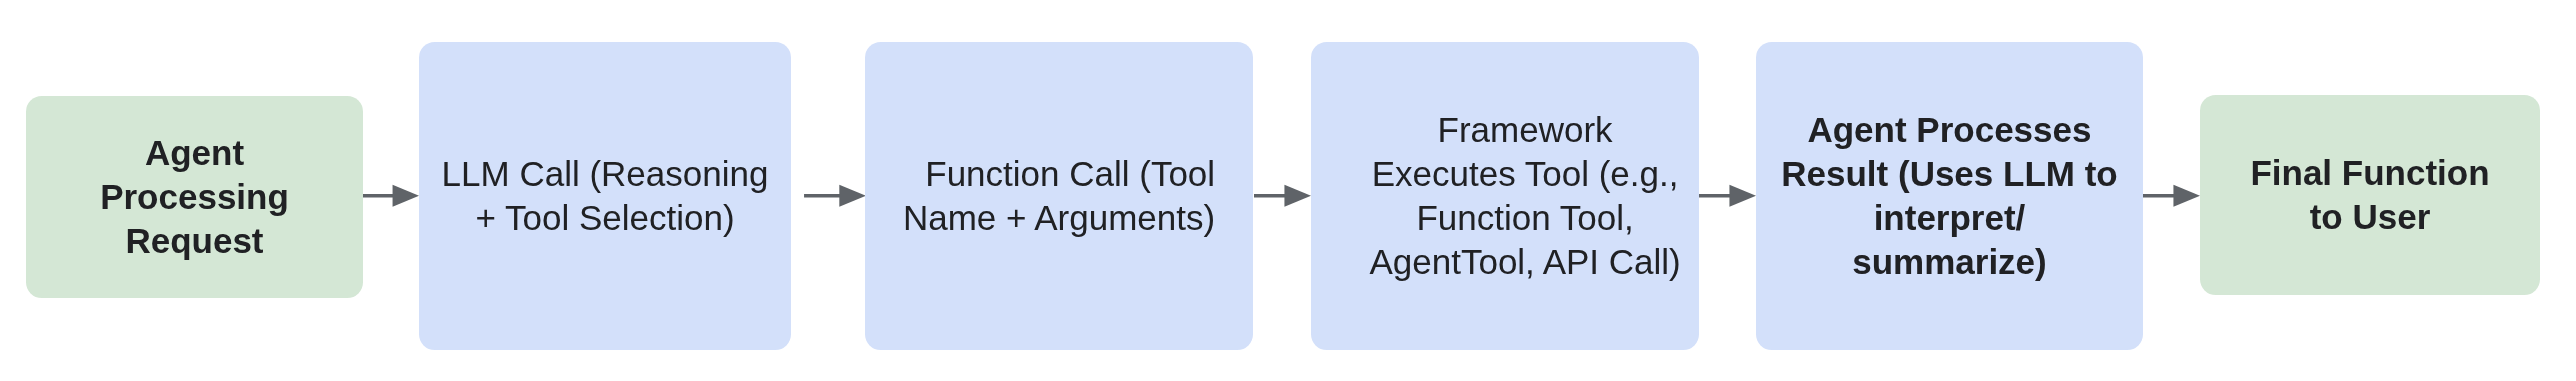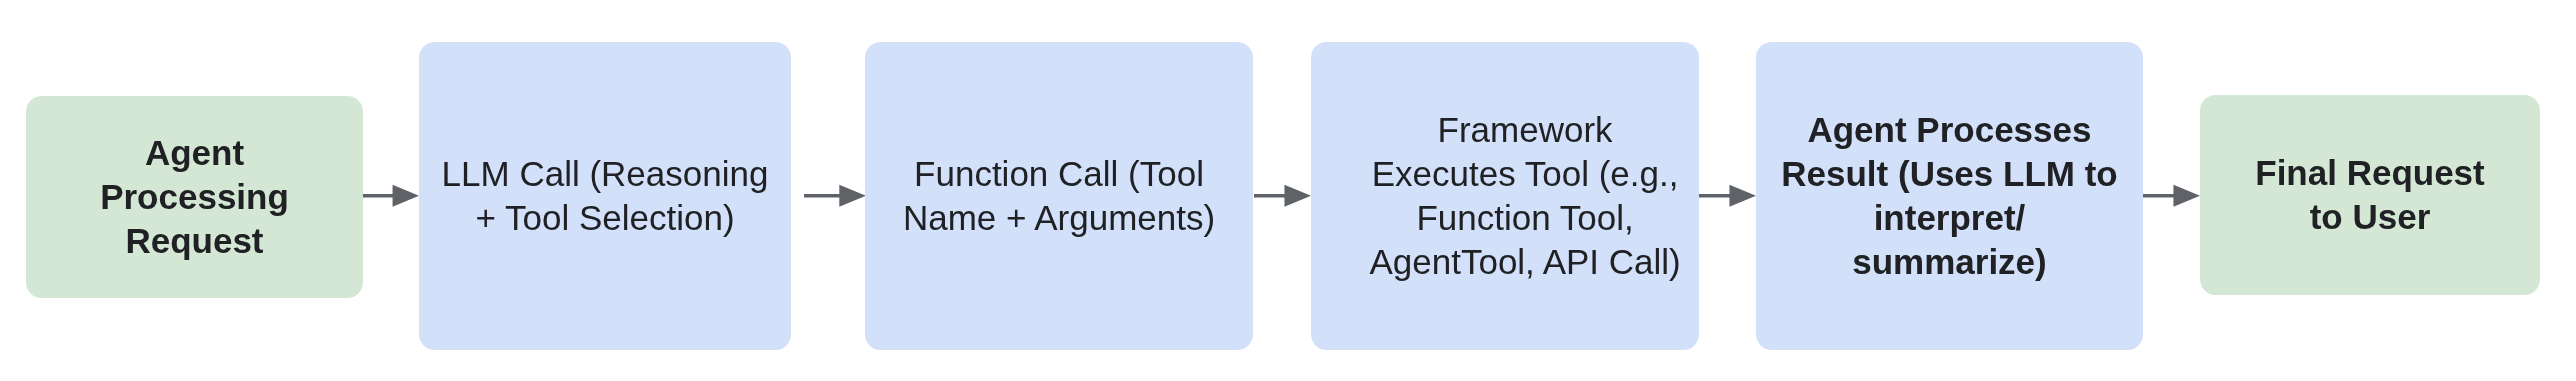--- a/index.html
+++ b/index.html
@@ -54,21 +54,21 @@
   </svg>
 
   <div class="node node-process" style="left: 419px; top: 42px; width: 372px; height: 308px; background: rgb(211, 224, 250);">LLM Call (Reasoning
 + Tool Selection)</div>
 
   <svg class="arrow" style="left: 804px; top: 184px; color: rgb(95, 99, 104);" width="62" height="23.5" viewBox="0 0 79 30">
     <line x1="0" y1="15" x2="51" y2="15" stroke="currentColor" stroke-width="4.5"></line>
     <polygon points="45,1 79,15 45,29" fill="currentColor"></polygon>
   </svg>
 
-  <div class="node node-process" style="left: 865px; top: 42px; width: 388px; height: 308px; background: rgb(211, 224, 250);">Function Call (Tool
+  <div class="node node-process" style="left: 865px; top: 42px; width: 388px; height: 308px; background: rgb(211, 224, 250); text-align: right;">Function Call (Tool
 Name + Arguments)</div>
 
   <svg class="arrow" style="left: 1254px; top: 184px; color: rgb(95, 99, 104);" width="57" height="23.5" viewBox="0 0 73 30">
     <line x1="0" y1="15" x2="45" y2="15" stroke="currentColor" stroke-width="4.5"></line>
     <polygon points="39,1 73,15 39,29" fill="currentColor"></polygon>
   </svg>
 
   <div class="node node-process" style="left: 1311px; top: 42px; width: 388px; height: 308px; background: rgb(211, 224, 250); padding-left: 48px;">Framework
 Executes Tool (e.g.,
 Function Tool,
@@ -82,17 +82,17 @@
   <div class="node node-process" style="left: 1756px; top: 42px; width: 387px; height: 308px; background: rgb(211, 224, 250); font-weight: bold;">Agent Processes
 Result (Uses LLM to
 interpret/
 summarize)</div>
 
   <svg class="arrow" style="left: 2143px; top: 184px; color: rgb(95, 99, 104);" width="57" height="23.5" viewBox="0 0 73 30">
     <line x1="0" y1="15" x2="45" y2="15" stroke="currentColor" stroke-width="4.5"></line>
     <polygon points="39,1 73,15 39,29" fill="currentColor"></polygon>
   </svg>
 
-  <div class="node node-terminal" style="left: 2200px; top: 95px; width: 340px; height: 200px; background: rgb(212, 231, 213);">Final Request
+  <div class="node node-terminal" style="left: 2200px; top: 95px; width: 340px; height: 200px; background: rgb(212, 231, 213);">Final Function
 to User</div>
 
 </div>
 
 
 </body></html>

